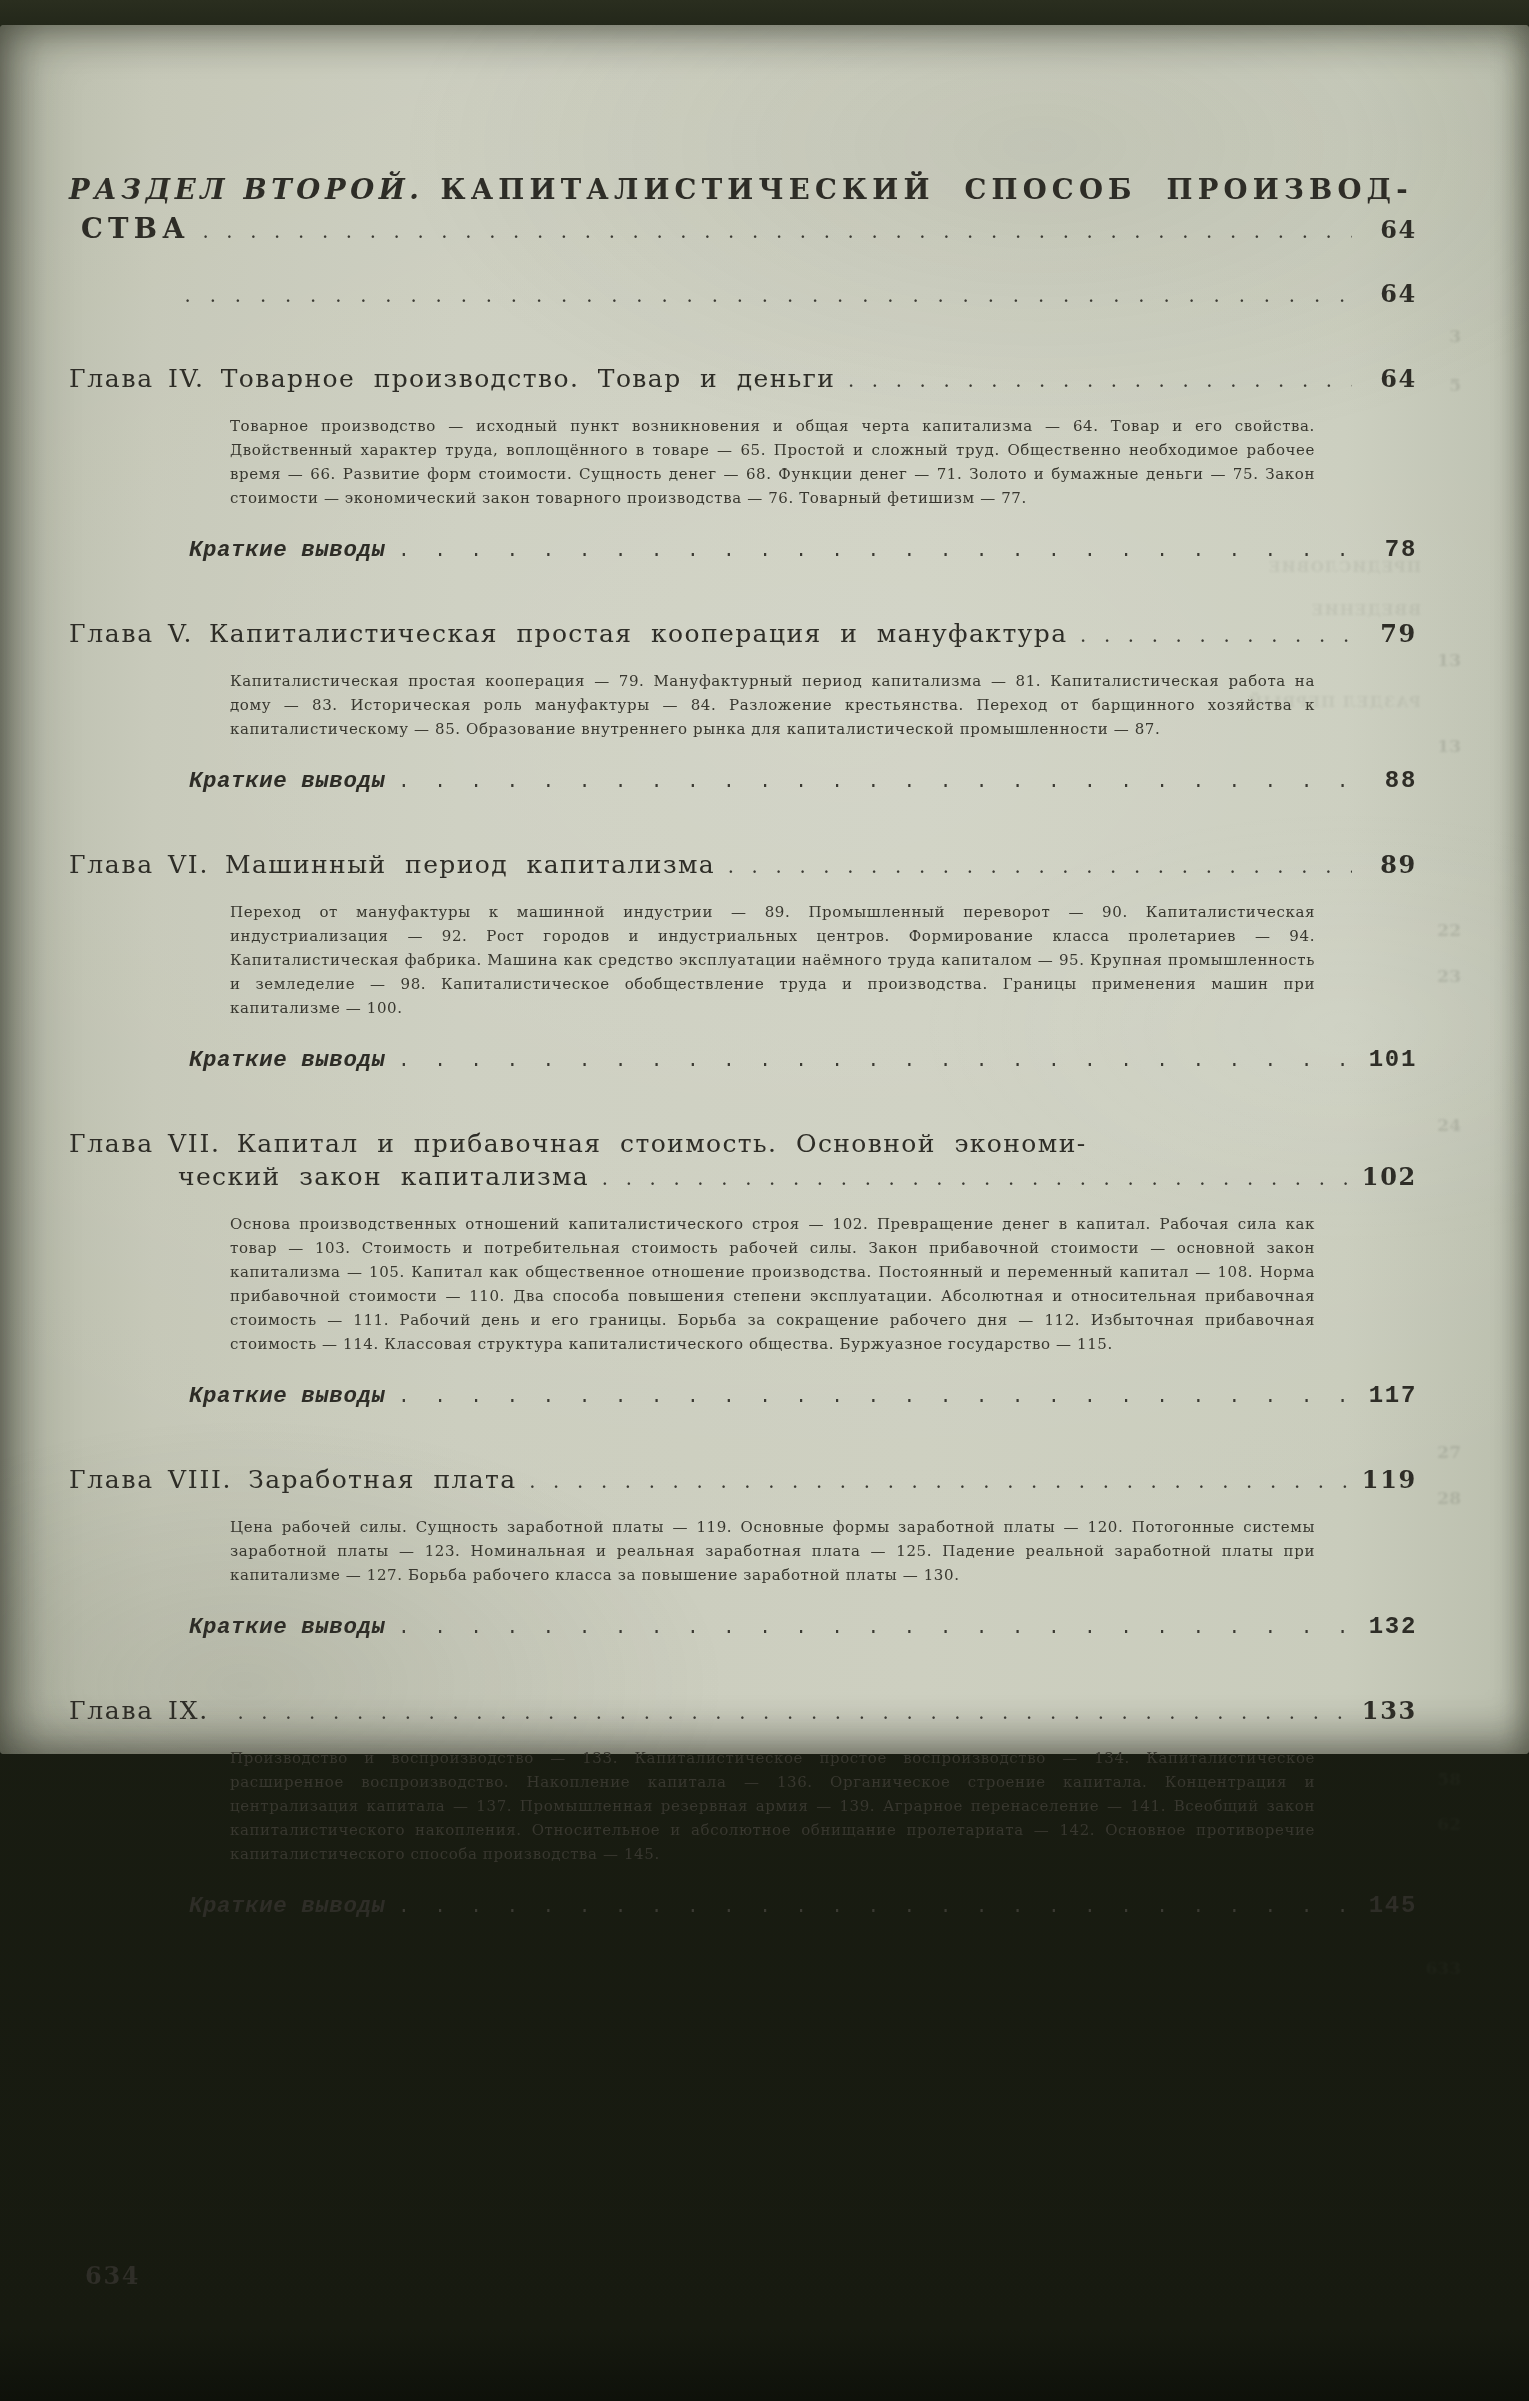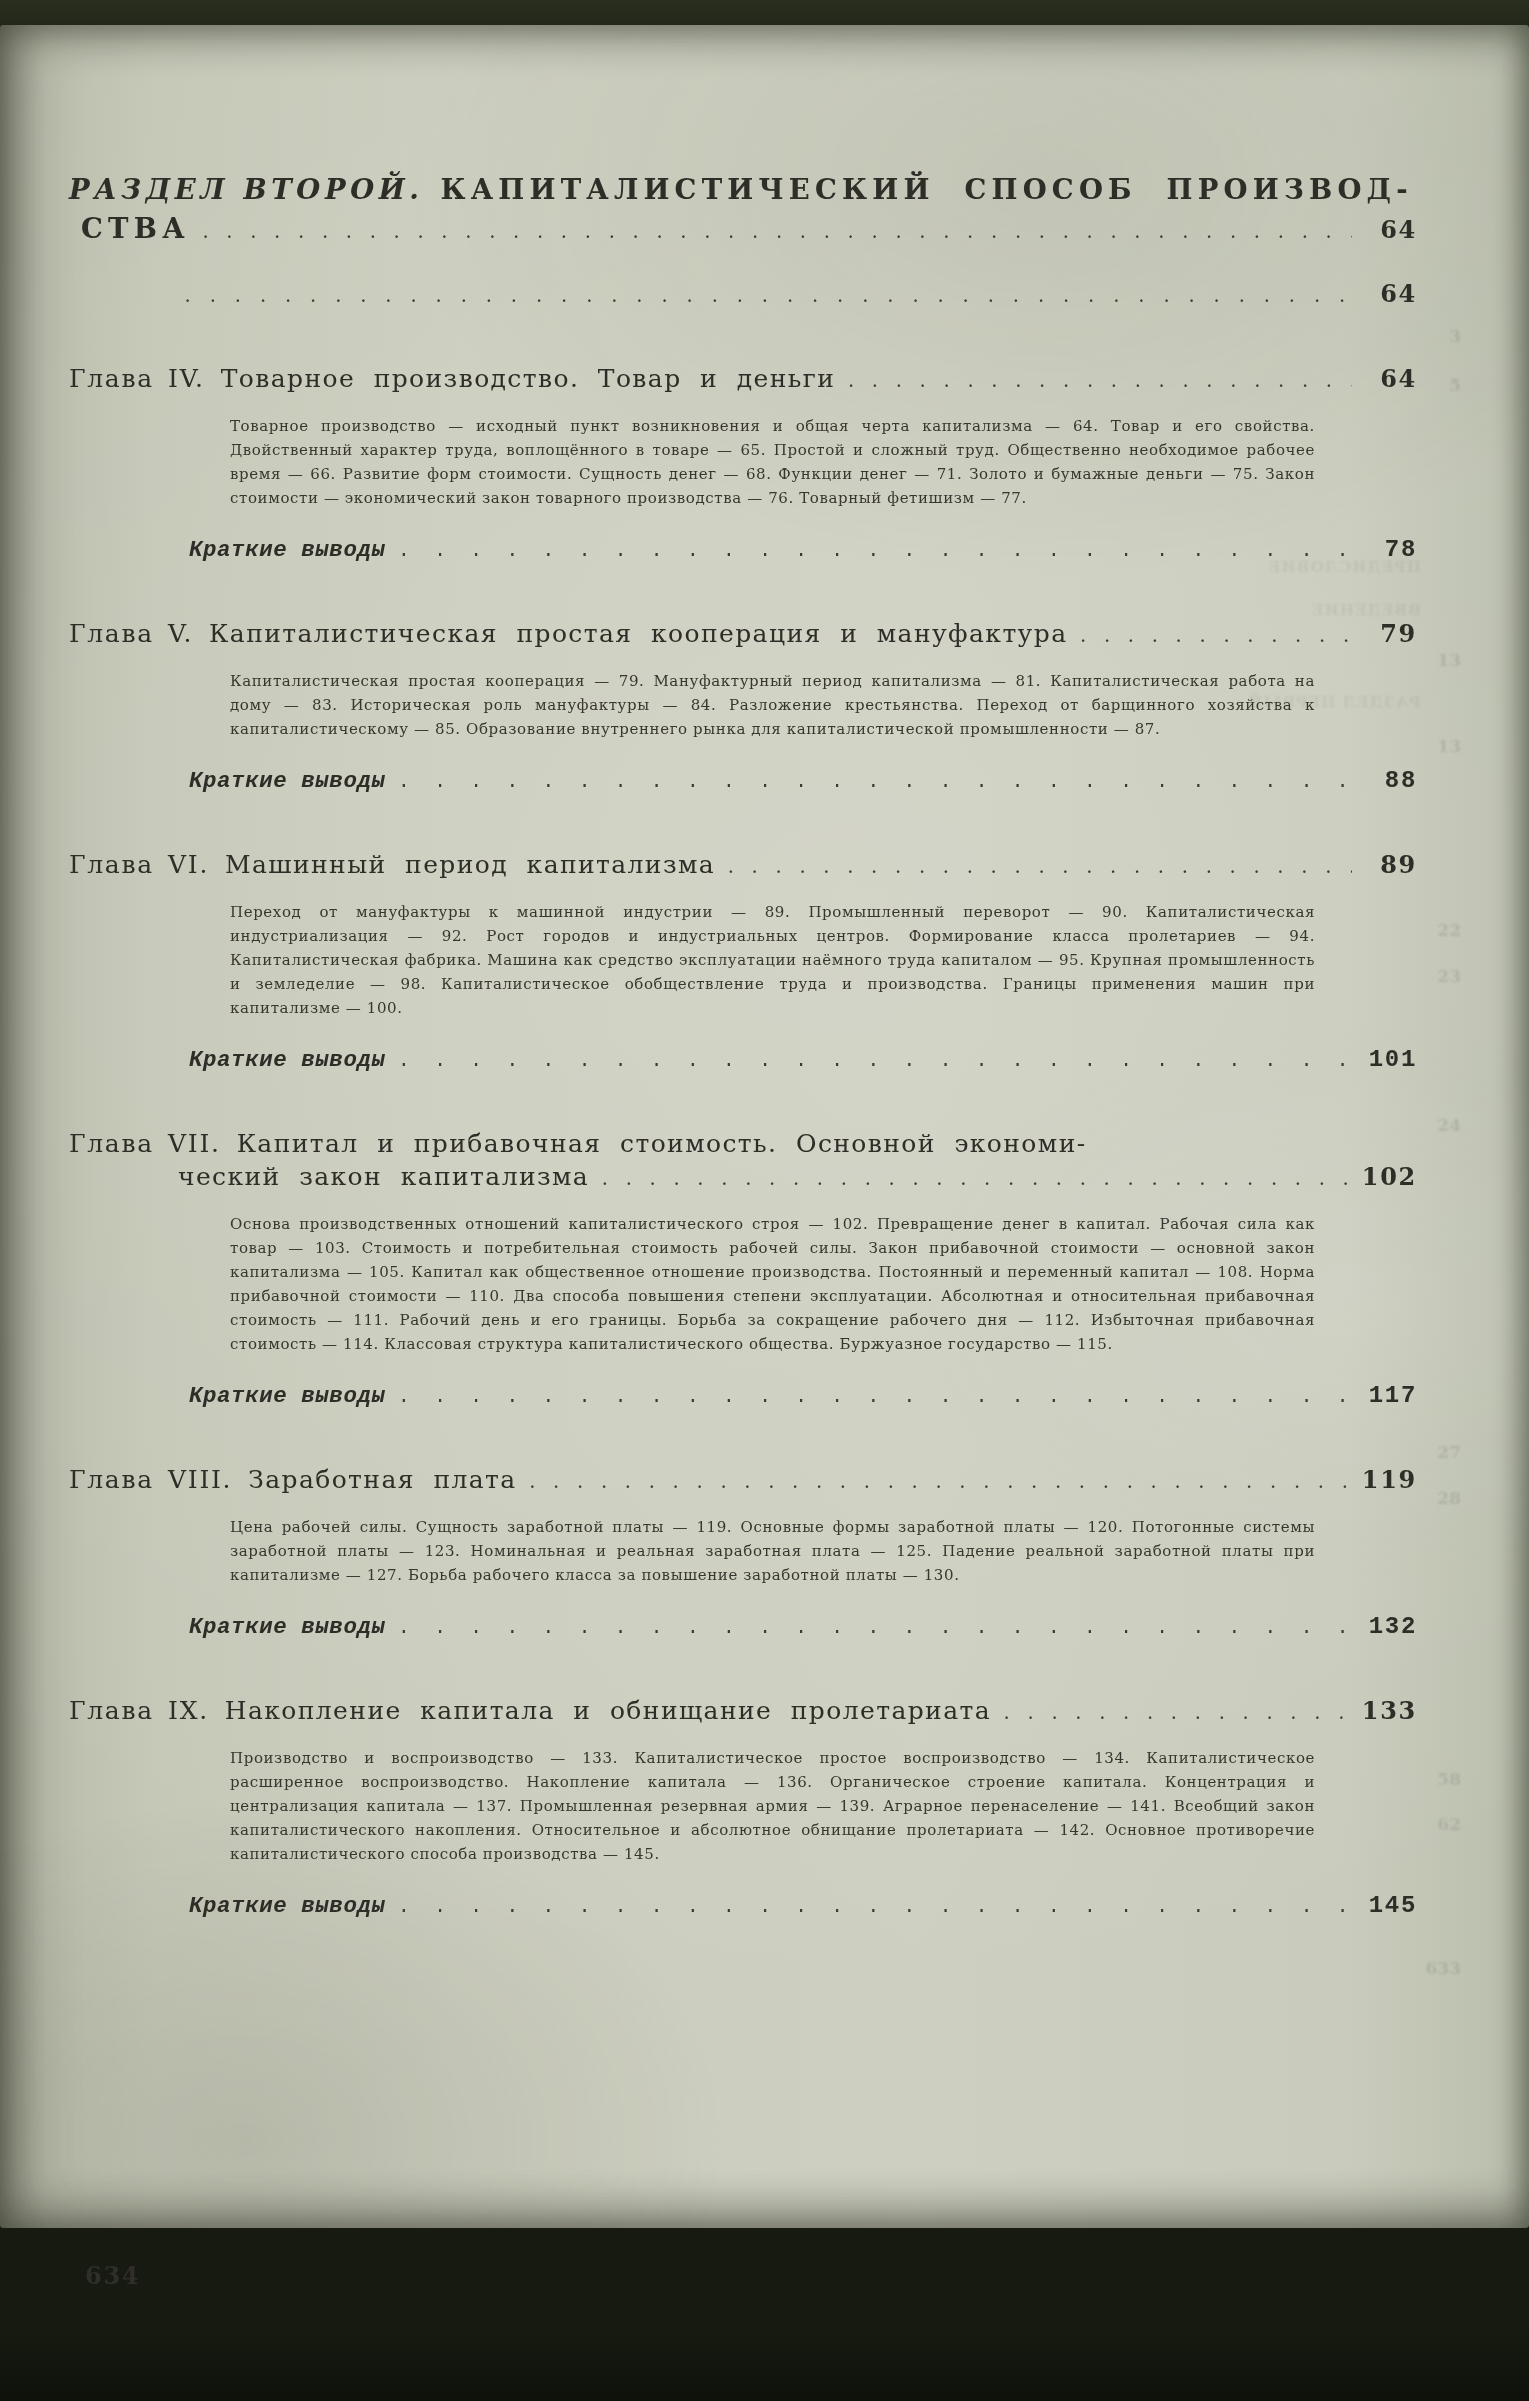--- a/index.html
+++ b/index.html
@@ -2,21 +2,21 @@
 <html style="font-size:9.2px"><head>
 <meta charset="utf-8">
 <style>
   html,body{margin:0;padding:0;background:#14170e;}
   body{width:1529px;height:2401px;overflow:hidden;
        font-family:"DejaVu Serif","Liberation Serif",serif;}
 
   .photo{position:relative;width:1529px;height:2401px;overflow:hidden;
          background:linear-gradient(180deg,#2a2e1f 0%,#1d2115 2%,#171a10 97%,#0e110a 100%);}
 
-  .page{position:absolute;left:0;top:25px;width:1529px;height:2203px;border-radius:4px;
+  .page{position:absolute;left:0;top:25px;width:1529px;height:1729px;border-radius:4px;
     background:
       radial-gradient(130% 80% at 55% 40%, rgba(255,255,255,0.12), rgba(255,255,255,0) 65%),
       linear-gradient(90deg,#a6a999 0,#bbbead 3%,#c5c7b7 10%,#cbcdbe 30%,#cdcfc0 60%,#c9ccbc 88%,#bcc0af 98%,#b2b6a5 100%),
       #c8cabb;
     box-shadow: inset 0 15px 32px rgba(25,28,16,.28),
                 inset 0 -20.6px 37px rgba(25,28,16,.30),
                 inset 27.5px 0 54px rgba(25,28,16,.22),
                 inset -5.7px 0 20px rgba(25,28,16,.12);}
 
   .grain{position:absolute;inset:0;pointer-events:none;border-radius:4px;
@@ -195,21 +195,20 @@
         <div class="entry summary">
           <div class="line">
             <span class="title">Краткие выводы</span>
             <span class="leader">. . . . . . . . . . . . . . . . . . . . . . . . . . . . . . . . . . . . . . . . . . . . . . . . . . . . . . . . . . . . . . . . . . . . . . </span>
             <span class="pageref">132</span>
           </div>
         </div>
         <div class="entry chapter">
           <div class="line">
             <span class="prefix">Глава IX. </span>
-            <span class="title">Накопление капитала и обнищание пролетариата</span>
             <span class="leader">. . . . . . . . . . . . . . . . . . . . . . . . . . . . . . . . . . . . . . . . . . . . . . . . . . . . . . . . . . . . . . . . . . . . . . </span>
             <span class="pageref">133</span>
           </div>
         </div>
         <div class="entry desc">Производство и воспроизводство — 133. Капиталистическое простое воспроизводство — 134. Капиталистическое расширенное воспроизводство. Накопление капитала — 136. Органическое строение капитала. Концентрация и централизация капитала — 137. Промышленная резервная армия — 139. Аграрное перенаселение — 141. Всеобщий закон капиталистического накопления. Относительное и абсолютное обнищание пролетариата — 142. Основное противоречие капиталистического способа производства — 145.</div>
         <div class="entry summary">
           <div class="line">
             <span class="title">Краткие выводы</span>
             <span class="leader">. . . . . . . . . . . . . . . . . . . . . . . . . . . . . . . . . . . . . . . . . . . . . . . . . . . . . . . . . . . . . . . . . . . . . . </span>
             <span class="pageref">145</span>

